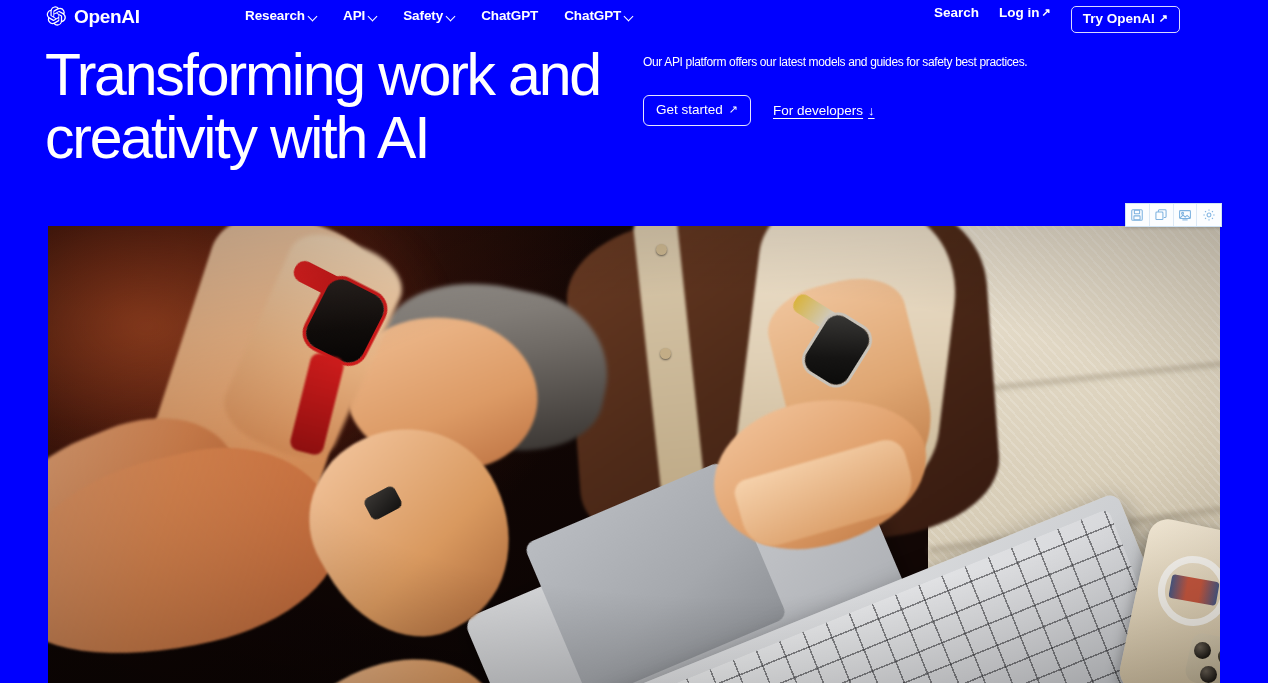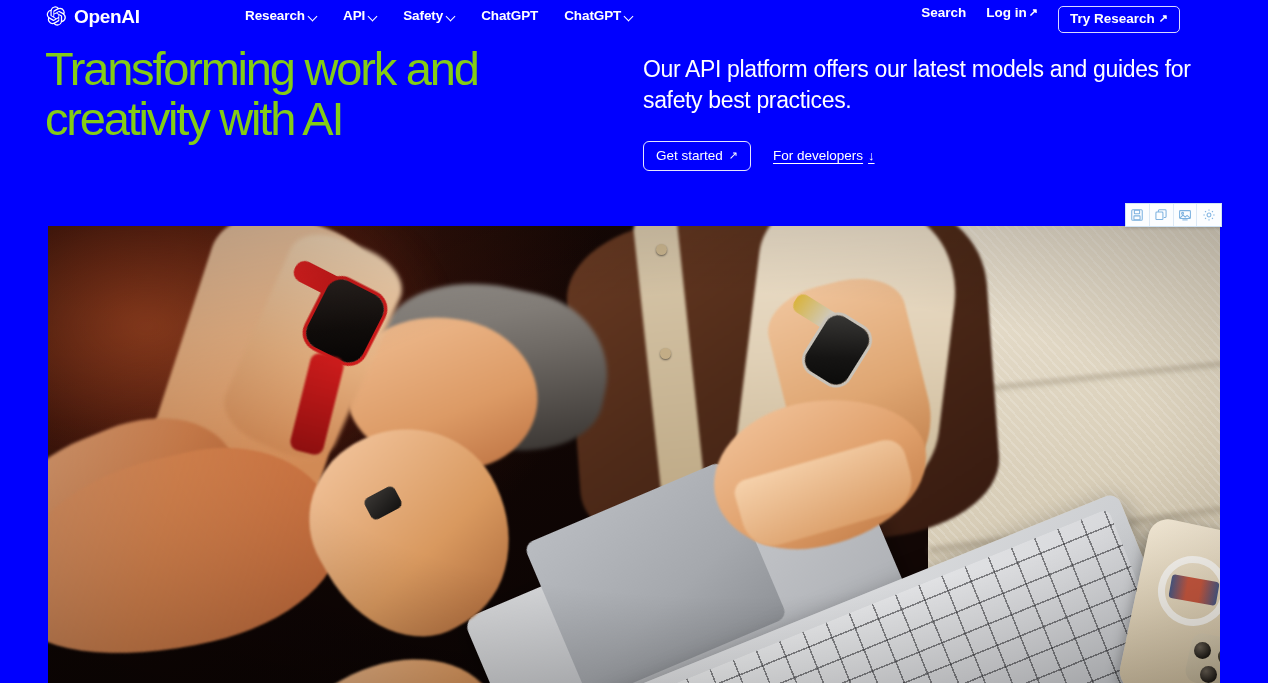--- a/index.html
+++ b/index.html
@@ -57,28 +57,28 @@
     border:1px solid rgba(255,255,255,.85); border-radius:5px;
     padding:5px 11px 6px 11px;
     color:#fff; font-size:13.5px; font-weight:700; text-decoration:none;
     white-space:nowrap; line-height:1;
   }
 
   
   .hero { position:absolute; top:44px; left:0; width:1268px; }
   .hero-title {
     position:absolute; left:45px; top:0;
-    color:#84cc16;
-    font-size:47px; font-weight:400;
+    color:#ffffff;
+    font-size:59px; font-weight:400;
     line-height:1.06; letter-spacing:-2.2px;
     max-width:600px;
   }
   .hero-right { position:absolute; left:643px; top:10px; width:580px; }
   .hero-sub {
-    color:#fff; font-size:23px; font-weight:400;
+    color:#fff; font-size:12px; font-weight:400;
     line-height:1.34; letter-spacing:-0.35px; max-width:575px;
   }
   .hero-actions {
     margin-top:25px; display:flex; align-items:center; gap:22px;
   }
   .btn-outline {
     display:inline-flex; align-items:center; gap:6px;
     border:1px solid rgba(255,255,255,.9); border-radius:6px;
     padding:7px 12px 8px 12px;
     color:#fff; font-size:13.5px; font-weight:500; text-decoration:none;
@@ -402,21 +402,21 @@
 
     <div class="nav-right">
       <a class="nav-link" href="#">
         <span>Search</span>
       </a>
       <a class="nav-link" href="#">
         <span>Log in</span>
         <span class="arrow-ne">↗</span>
       </a>
       <a class="cta" href="#">
-        <span>Try Research</span>
+        <span>Try OpenAI</span>
         <span class="arrow-ne">↗</span>
       </a>
     </div>
   </nav>
 
   <section class="hero">
     <h1 class="hero-title">Transforming work and creativity with AI</h1>
 
     <div class="hero-right">
       <p class="hero-sub">Our API platform offers our latest models and guides for safety best practices.</p>

